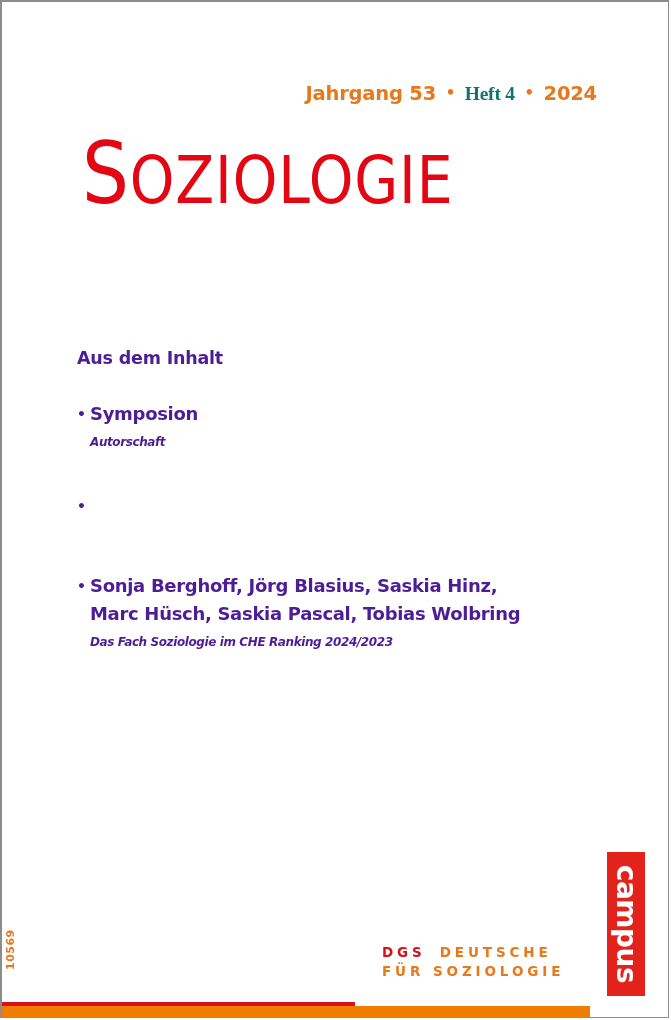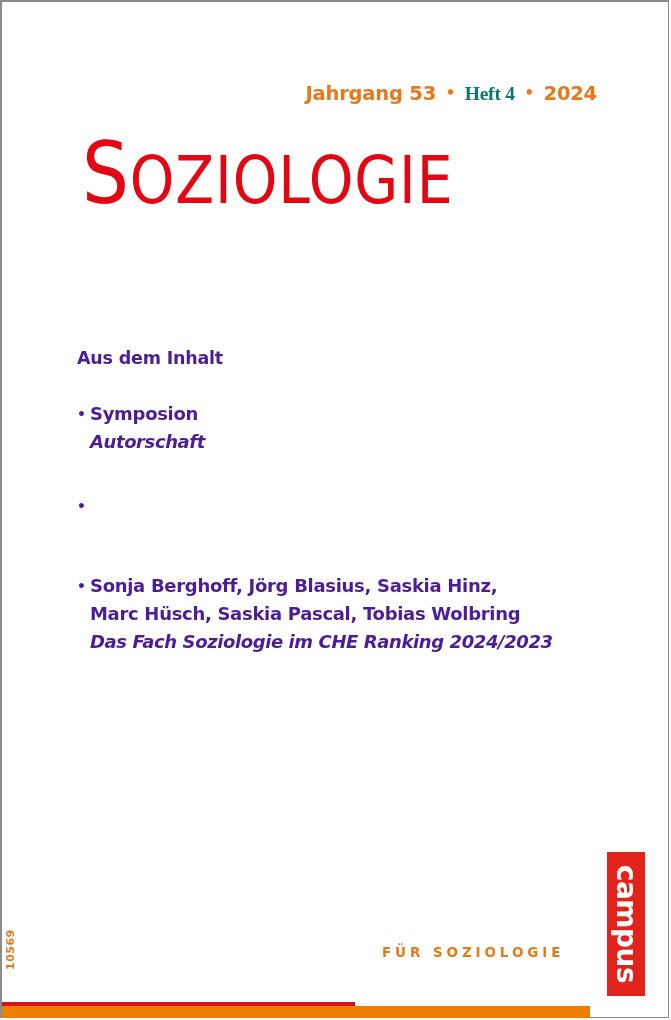--- a/index.html
+++ b/index.html
@@ -26,21 +26,21 @@
       font-family: "DejaVu Sans", sans-serif; font-weight: normal;
       transform: scaleX(0.86); transform-origin: left top;
       white-space: nowrap;
     }
     .title .small { font-size: 66px; }
     .content { position: absolute; left: 77px; top: 308px; color: #4c1d95; margin-top: 40px; }
     .section-label { font-size: 17.5px; font-weight: bold; letter-spacing: -0.2px; }
     .item { position: absolute; left: 0; width: 560px; }
     .item .line { font-size: 18px; font-weight: bold; line-height: 28px; white-space: nowrap; padding-left: 13px; position: relative; letter-spacing: -0.3px; }
     .item .bullet { position: absolute; left: 0; top: 0; font-size: 14px; }
-    .item .sub { font-style: italic; font-weight: bold; font-size: 18px; line-height: 28px; padding-left: 13px; white-space: nowrap; letter-spacing: -0.4px; }
+    .item .sub { font-style: italic; font-weight: bold; font-size: 12px; line-height: 28px; padding-left: 13px; white-space: nowrap; letter-spacing: -0.4px; }
     .spine-code {
       position: absolute; left: 4px; top: 970px;
       transform: rotate(-90deg); transform-origin: left top;
       color: #e8781c; font-size: 11px; font-weight: bold; letter-spacing: 0.5px;
     }
     .dgs {
       position: absolute; left: 382px; top: 943px;
       font-size: 13.5px; font-weight: bold; letter-spacing: 3.9px; line-height: 19px;
       color: #e8781c; white-space: nowrap;
     }
@@ -88,20 +88,21 @@
   <div class="item" style="top:224px;">
     <div class="line"><span class="bullet">•</span><span>Sonja Berghoff, Jörg Blasius, Saskia Hinz,</span></div>
     <div class="line"><span>Marc Hüsch, Saskia Pascal, Tobias Wolbring</span></div>
     <div class="sub">Das Fach Soziologie im CHE Ranking 2024/2023</div>
   </div>
 </div>
 
 <div class="spine-code">10569</div>
 
 <div class="dgs">
+  <div><span class="dgs-abbr">DGS</span><span>DEUTSCHE</span></div>
   <div>FÜR SOZIOLOGIE</div>
 </div>
 
 <div class="campus-logo">
   <span>campus</span>
 </div>
 
 <div class="bar-red"></div>
 <div class="bar-orange"></div>
 

